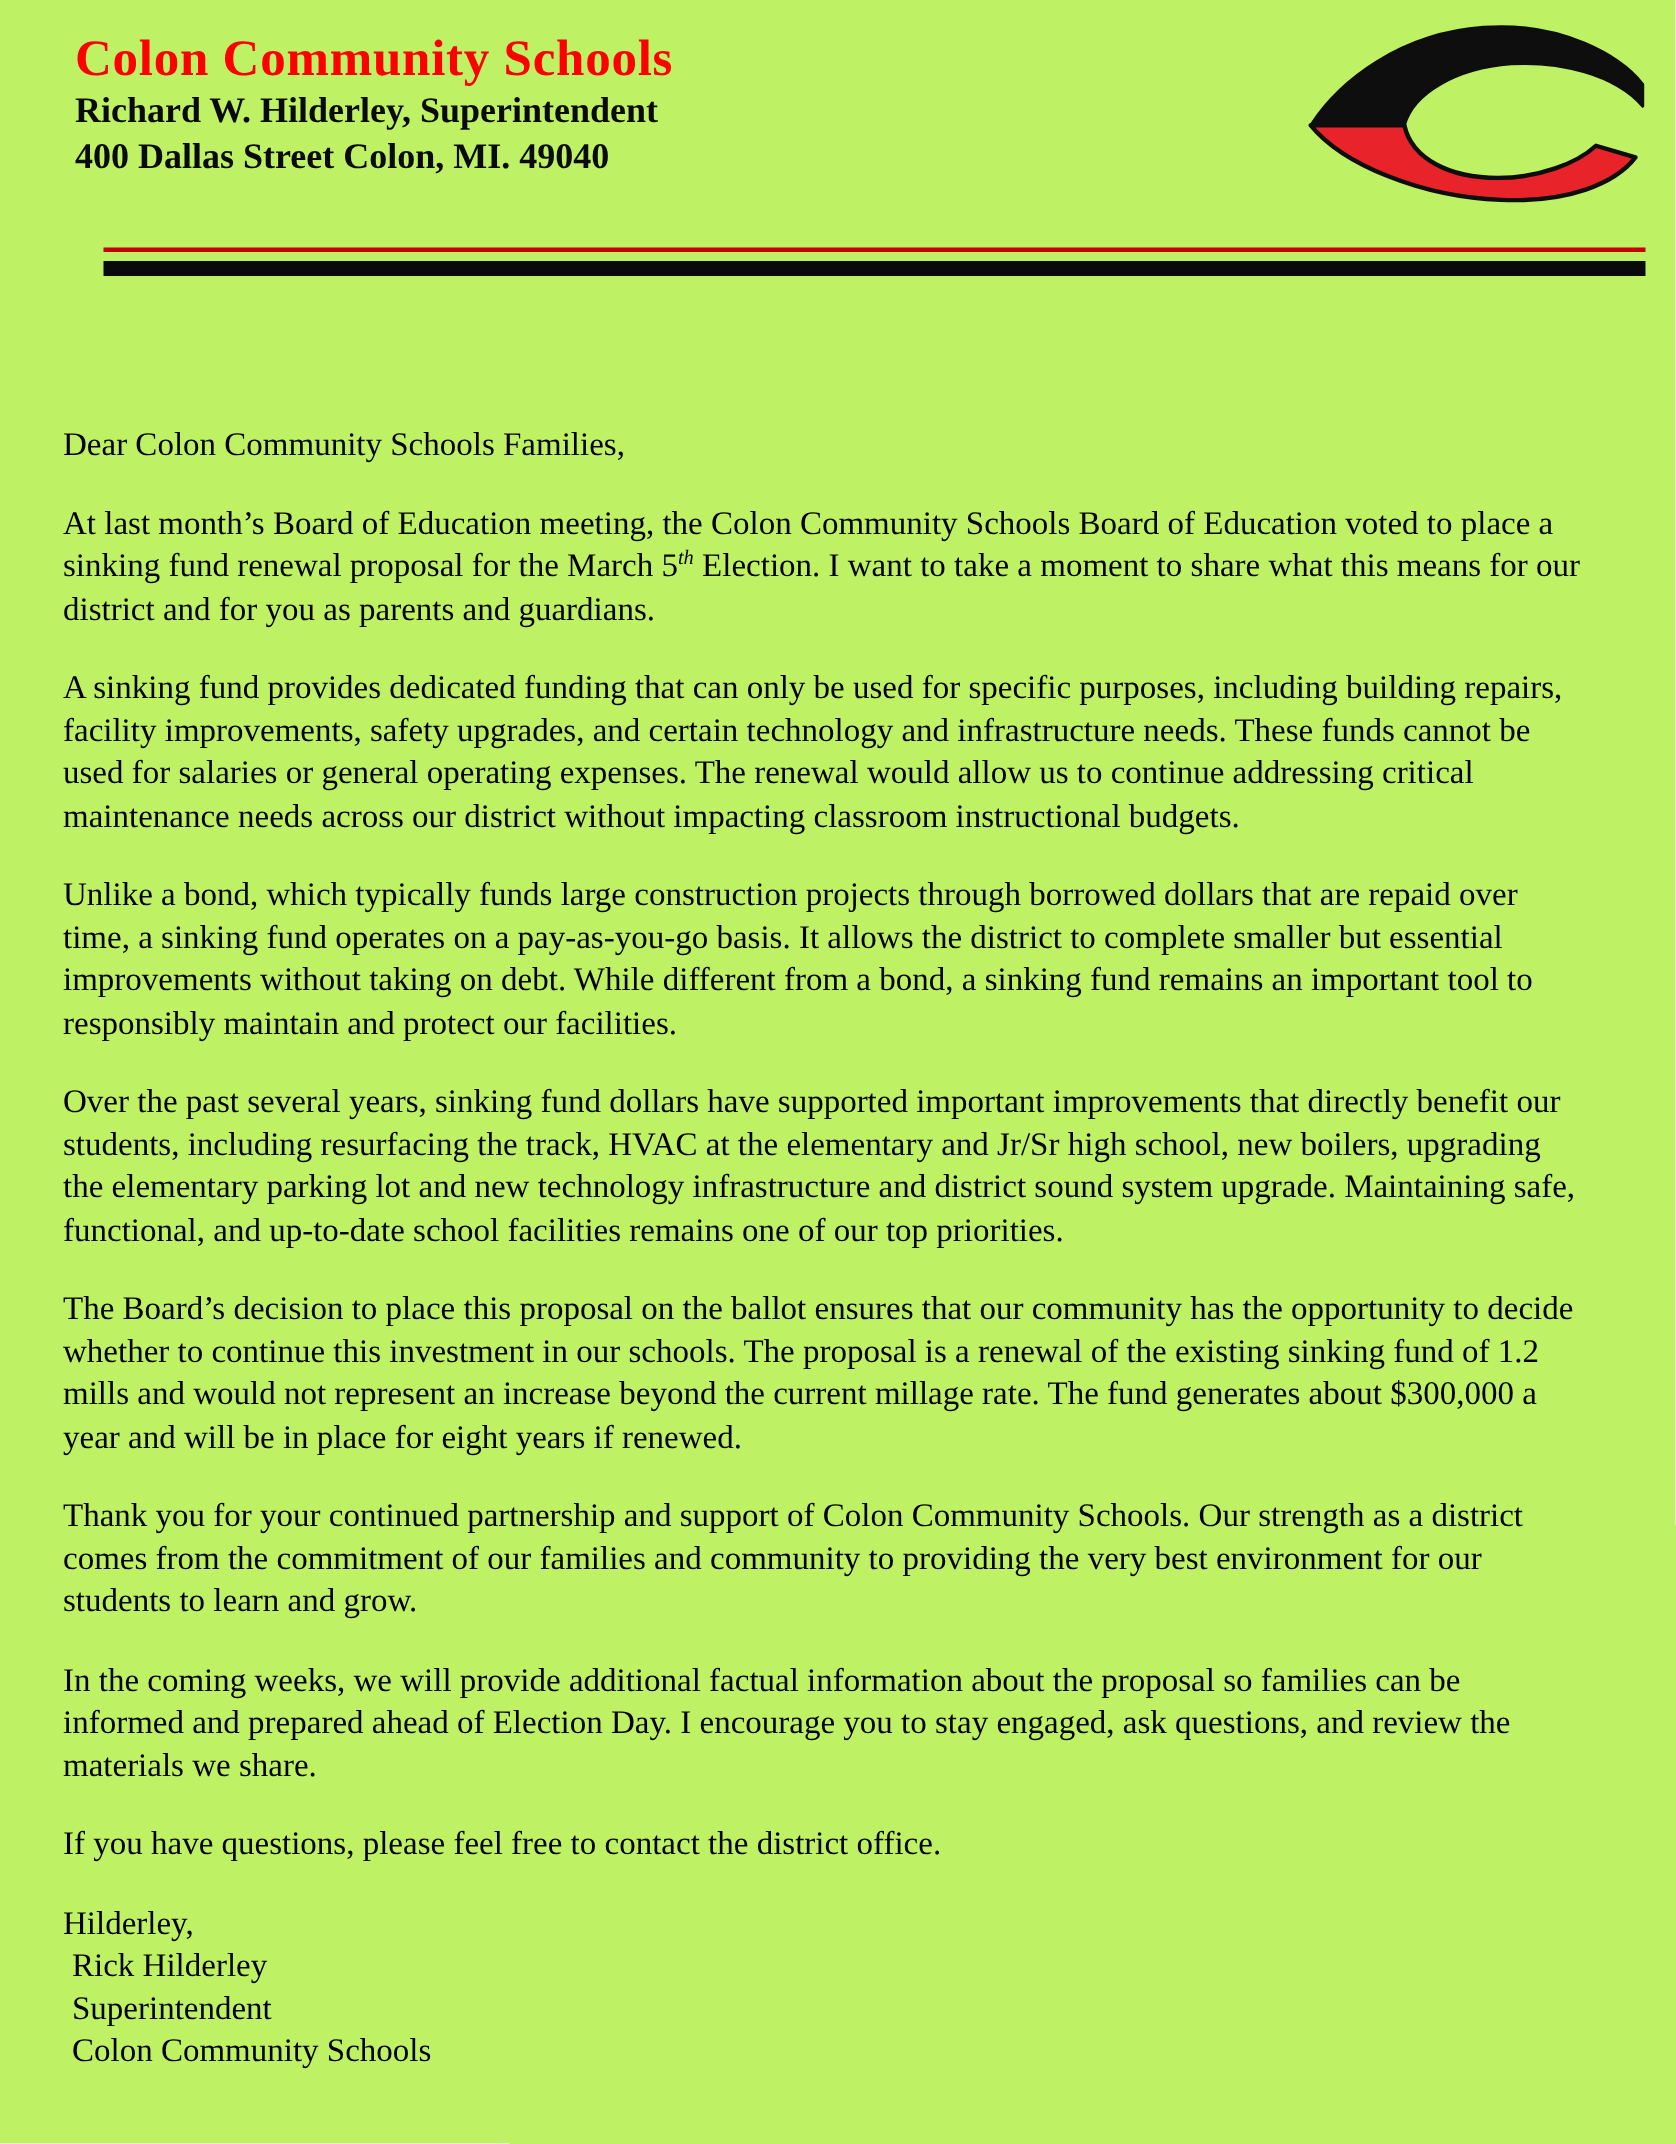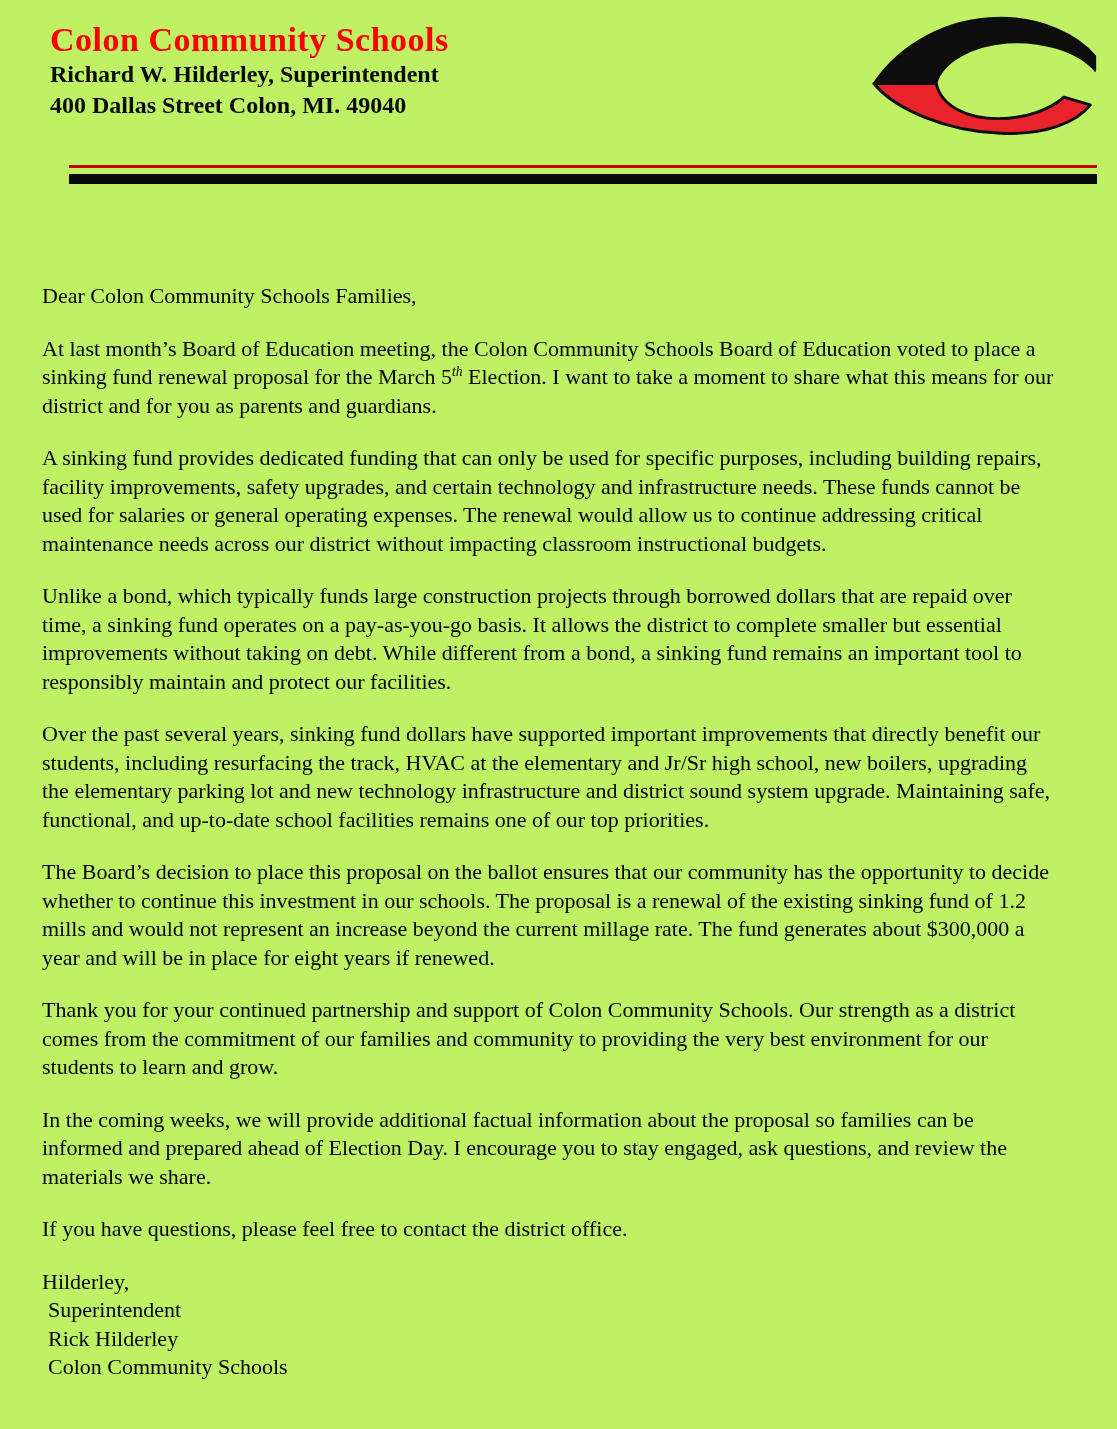--- a/index.html
+++ b/index.html
@@ -119,19 +119,19 @@
     <p>The Board’s decision to place this proposal on the ballot ensures that our community has the opportunity to decide whether to continue this investment in our schools. The proposal is a renewal of the existing sinking fund of 1.2 mills and would not represent an increase beyond the current millage rate. The fund generates about $300,000 a year and will be in place for eight years if renewed.</p>
 
     <p>Thank you for your continued partnership and support of Colon Community Schools. Our strength as a district comes from the commitment of our families and community to providing the very best environment for our students to learn and grow.</p>
 
     <p>In the coming weeks, we will provide additional factual information about the proposal so families can be informed and prepared ahead of Election Day. I encourage you to stay engaged, ask questions, and review the materials we share.</p>
 
     <p>If you have questions, please feel free to contact the district office.</p>
 
     <div class="signature">
       <div>Hilderley,</div>
+      <div class="sig-indent">Rick Hilderley</div>
       <div class="sig-indent">Superintendent</div>
-      <div class="sig-indent">Rick Hilderley</div>
       <div class="sig-indent">Colon Community Schools</div>
     </div>
   </main>
 
 </div>
 
 </body></html>

